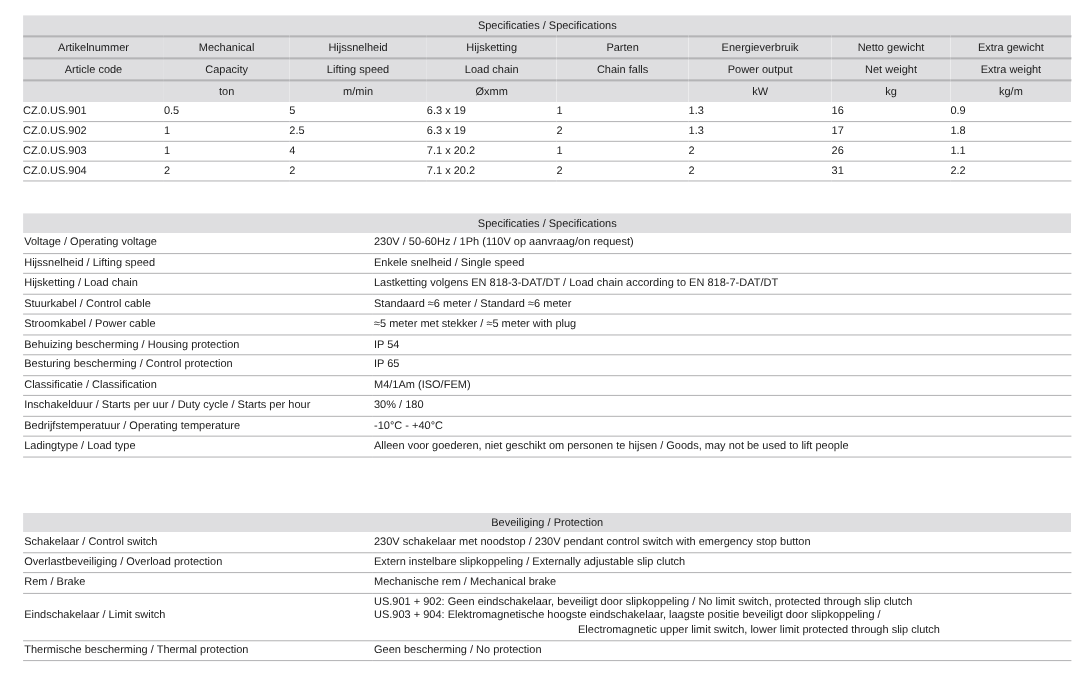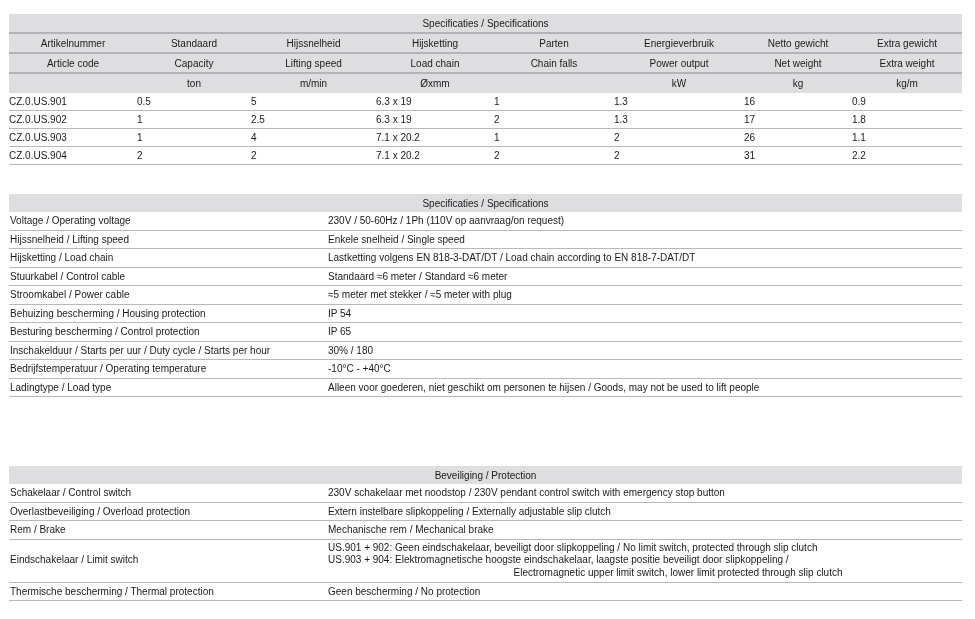--- a/index.html
+++ b/index.html
@@ -1,21 +1,21 @@
 <!DOCTYPE html>
 <html><head>
 <meta charset="utf-8">
 <style>
   html, body { margin: 0; padding: 0; background: #ffffff; }
   body {
     width: 975px; height: 619px; overflow: hidden; position: relative;
     font-family: "Liberation Sans", "DejaVu Sans", sans-serif;
     color: #1a1a1a; font-size: 10px;
   }
-  .tbl { position: absolute; left: 9px; width: 953px; border-collapse: collapse; table-layout: fixed; }
+  .tbl { position: absolute; left: 21px; width: 953px; border-collapse: collapse; table-layout: fixed; }
   .tbl td { padding: 0; white-space: nowrap; overflow: hidden; }
   
   #t1 { top: 14px; }
   #t1 tr.head td { background: #dedee0; height: 18px; border-bottom: 2px solid #b4b4b6; text-align: center; }
   #t1 tr.head.last td { border-bottom: none; height: 19px; }
   #t1 tr.data td { height: 17px; border-bottom: 1.5px solid #b8b8ba; text-align: left; }
   
   .kv tr.title td { background: #dedee0; height: 18px; text-align: left; }
   .kv tr.row td { height: 17.5px; border-bottom: 1.5px solid #b8b8ba; vertical-align: middle; }
   .kv td.k { width: 318px; padding-left: 1px; }
@@ -39,21 +39,21 @@
       <col style="width:130px">
       <col style="width:108px">
       <col style="width:110px">
   </colgroup>
   <tbody>
       <tr class="head">
     <td colspan="8">Specificaties / Specifications</td>
   </tr>
   <tr class="head">
     <td>Artikelnummer</td>
-    <td>Standaard</td>
+    <td>Mechanical</td>
     <td>Hijssnelheid</td>
     <td>Hijsketting</td>
     <td>Parten</td>
     <td>Energieverbruik</td>
     <td>Netto gewicht</td>
     <td>Extra gewicht</td>
   </tr>
   <tr class="head">
     <td>Article code</td>
     <td>Capacity</td>
@@ -148,20 +148,24 @@
   </tr>
   <tr class="row">
     <td class="k">Behuizing bescherming / Housing protection</td>
     <td class="v">IP 54</td>
   </tr>
   <tr class="row">
     <td class="k">Besturing bescherming / Control protection</td>
     <td class="v">IP 65</td>
   </tr>
   <tr class="row">
+    <td class="k">Classificatie / Classification</td>
+    <td class="v">M4/1Am (ISO/FEM)</td>
+  </tr>
+  <tr class="row">
     <td class="k">Inschakelduur / Starts per uur / Duty cycle / Starts per hour</td>
     <td class="v">30% / 180</td>
   </tr>
   <tr class="row">
     <td class="k">Bedrijfstemperatuur / Operating temperature</td>
     <td class="v">-10°C  -  +40°C</td>
   </tr>
   <tr class="row">
     <td class="k">Ladingtype / Load type</td>
     <td class="v">Alleen voor goederen, niet geschikt om personen te hijsen / Goods, may not be used to lift people</td>

